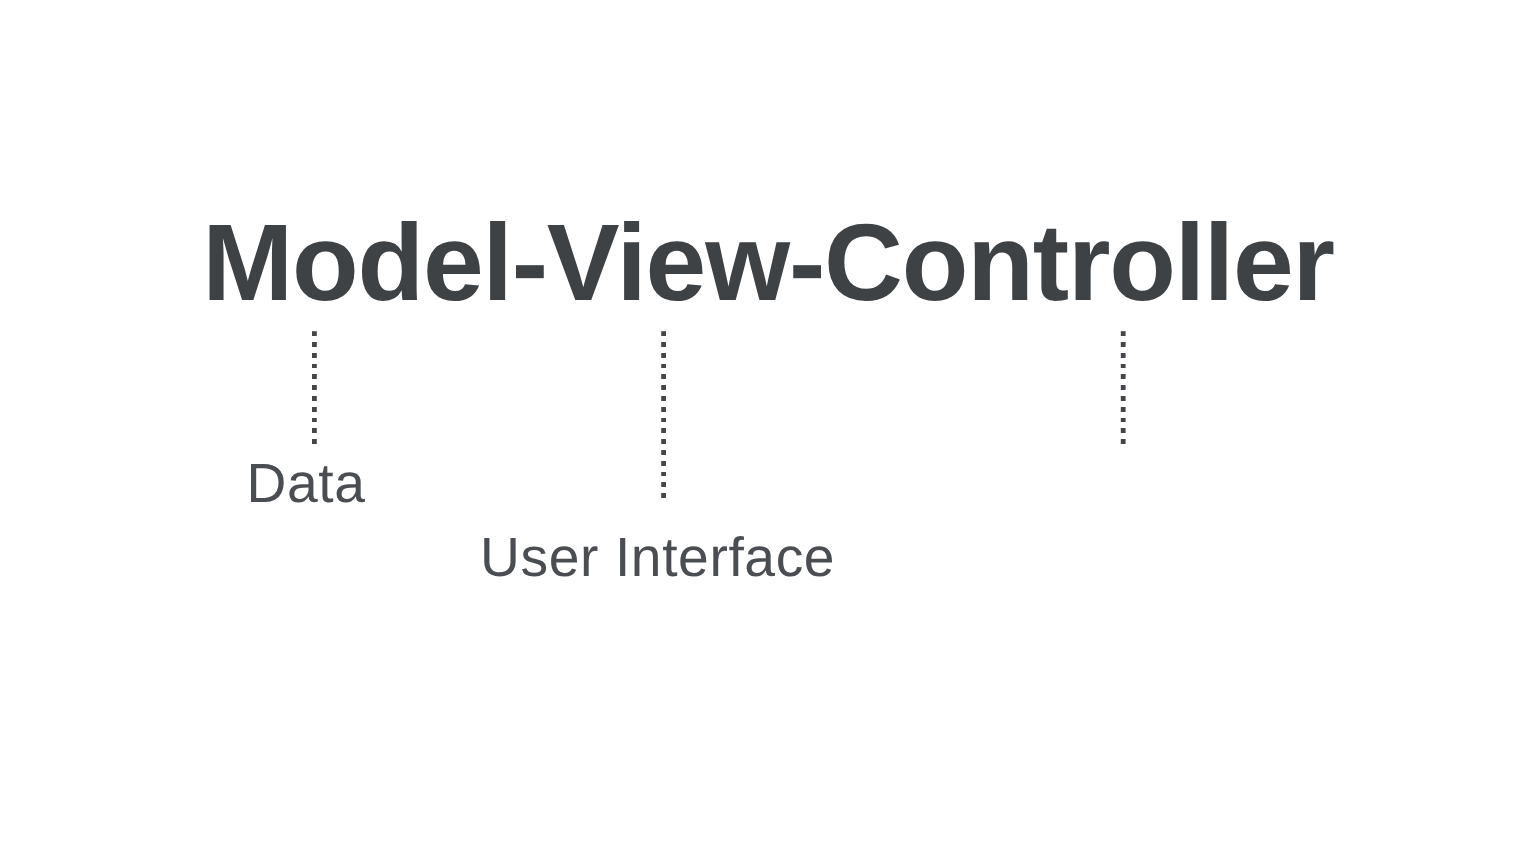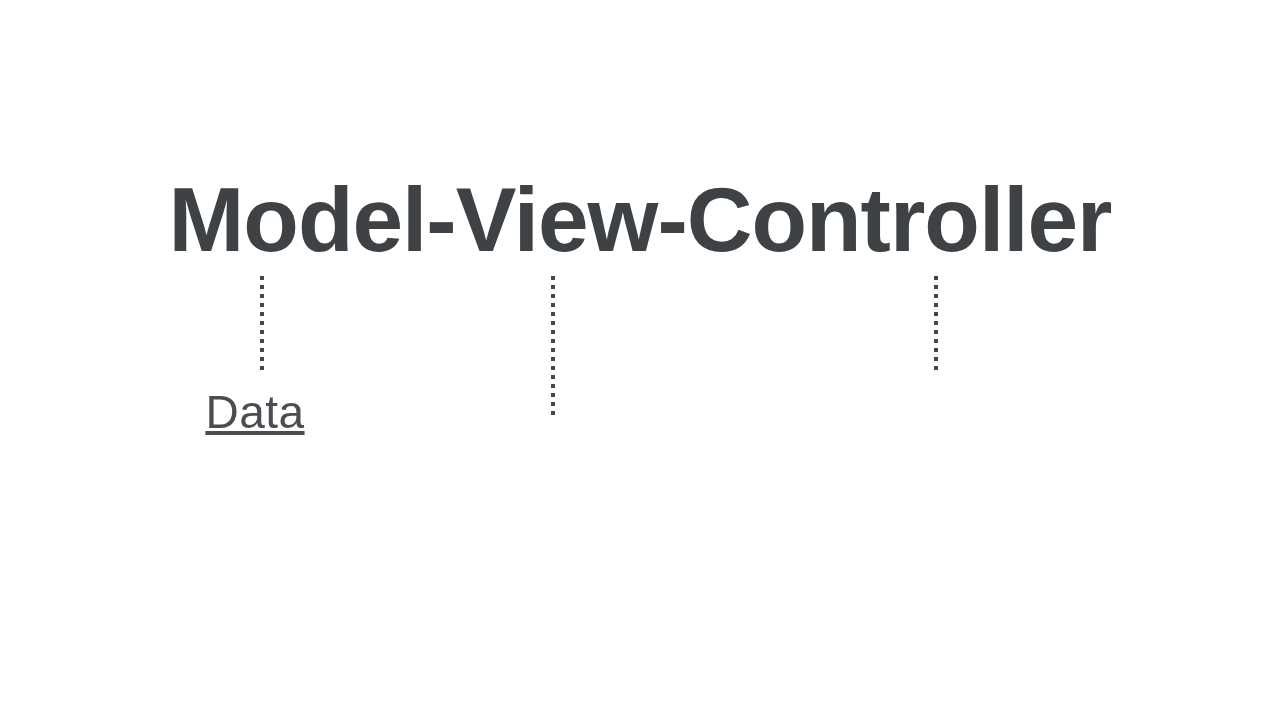--- a/index.html
+++ b/index.html
@@ -45,34 +45,35 @@
   .connector.controller { left: 934px; top: 276px; height: 94px; }
   .label {
     position: absolute;
     transform: translateX(-50%);
     font-size: 46px;
     font-weight: 400;
     color: #4a4e52;
     white-space: nowrap;
     letter-spacing: 0.5px;
   }
-  .label.data           { left: 255px; top: 385px; text-decoration: underline; }
+  .label.data           { left: 255px; top: 375px; }
   .label.user-interface { left: 548px; top: 437px; }
   .label.coordinator    { left: 926px; top: 385px; }
 </style>
 </head>
 <body>
 
 <div class="canvas">
 
   <div class="title">Model-View-Controller</div>
 
   <div class="connector model"></div>
 
   <div class="connector view"></div>
 
   <div class="connector controller"></div>
 
   <div class="label data">Data</div>
 
+  <div class="label user-interface">User Interface</div>
 
 
 </div>
 
 </body></html>

